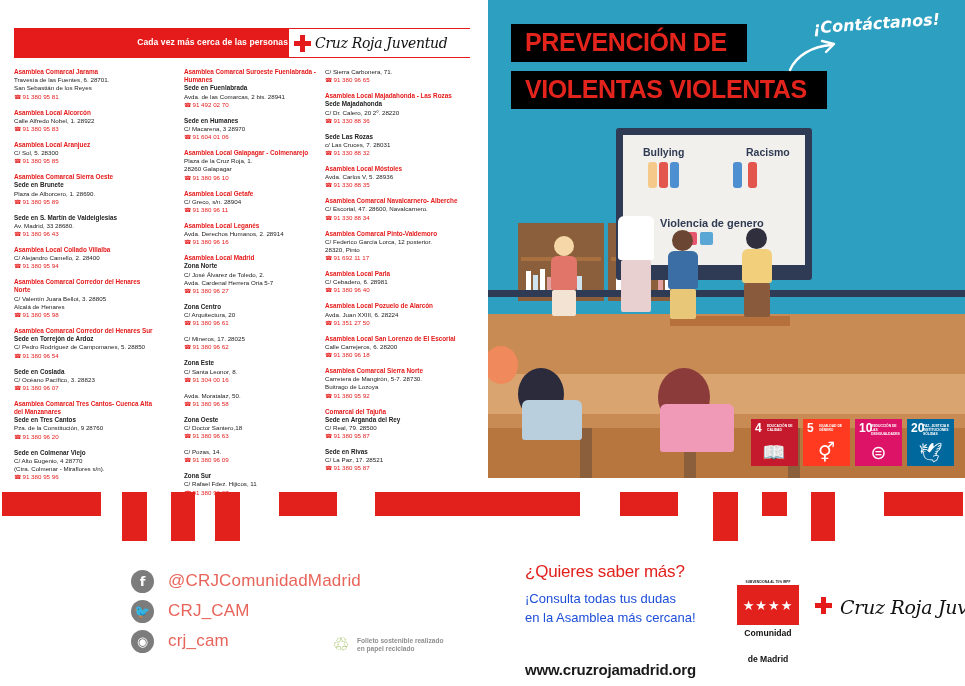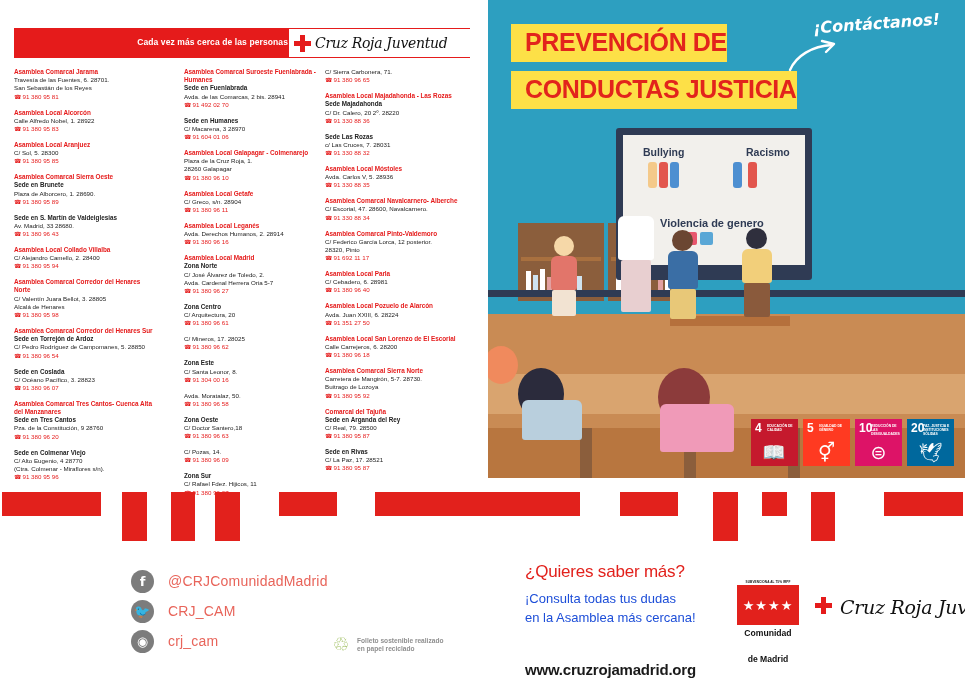--- a/index.html
+++ b/index.html
@@ -28,21 +28,21 @@
   .blk{margin-bottom:7.5px;}
   .ttl{color:#e51b1b;font-weight:bold;font-size:6.4px;line-height:8.2px;letter-spacing:-.05px;}
   .sub{color:#222;font-weight:bold;font-size:6.3px;line-height:8.2px;}
   .adr{color:#222;font-size:6.2px;line-height:8.2px;}
   .tel{color:#e51b1b;font-size:6.2px;line-height:8.4px;white-space:nowrap;}
   .tel .ph{font-size:6px;margin-right:1px;}
 
   
   .right-panel{position:absolute;left:488px;top:0;width:477px;height:478px;
      background:#2d9fc0;overflow:hidden;}
-  .title-box{position:absolute;background:#fde047;padding:4px 0 6px 14px;}
+  .title-box{position:absolute;background:#000000;padding:4px 20px 6px 14px;}
   .title-box span{color:#e2241c;font-weight:bold;font-size:25px;letter-spacing:-.4px;
      line-height:28px;display:block;white-space:nowrap;}
   .tb1{left:23px;top:24px;}
   .tb2{left:23px;top:71px;}
   .contactanos{position:absolute;left:325px;top:14px;color:#fff;font-size:16px;
      font-family:"DejaVu Sans",sans-serif;font-style:italic;transform:rotate(-4deg);
      white-space:nowrap;font-weight:600;}
   .arrow-swoosh{position:absolute;left:300px;top:38px;width:52px;height:34px;}
 
   
@@ -90,21 +90,21 @@
   .band{position:absolute;left:0;top:480px;width:965px;height:72px;}
   .blk-r{position:absolute;background:#e2211c;}
 
   
   .footer{position:absolute;left:0;top:552px;width:965px;height:134px;background:#fff;}
   .social{position:absolute;left:131px;top:14px;}
   .srow{display:flex;align-items:center;gap:14px;height:30px;}
   .sicon{width:23px;height:23px;border-radius:50%;background:#7c7c7c;color:#fff;
      display:flex;align-items:center;justify-content:center;font-size:13px;font-weight:bold;
      font-family:"DejaVu Sans",sans-serif;flex:none;}
-  .shandle{color:#e8645a;font-size:14px;letter-spacing:.2px;}
+  .shandle{color:#e8645a;font-size:17px;letter-spacing:.2px;}
   .eco{position:absolute;left:330px;top:82px;display:flex;align-items:center;gap:5px;}
   .eco-ico{width:22px;height:22px;color:#9bbb59;font-size:19px;line-height:22px;text-align:center;}
   .eco-t{color:#8f8f8f;font-size:6.6px;line-height:8px;font-weight:bold;}
   .fr{position:absolute;left:525px;top:10px;}
   .fq{color:#e2211c;font-size:17px;font-weight:normal;letter-spacing:-.2px;}
   .fs{color:#1d4ed8;font-size:13px;line-height:19px;margin-top:7px;}
   .fw{color:#1a1a1a;font-size:15px;font-weight:bold;margin-top:34px;letter-spacing:-.2px;}
   .cm-logo{position:absolute;left:733px;top:28px;width:70px;height:74px;text-align:center;}
   .cm-top{font-size:3.1px;color:#111;font-weight:bold;letter-spacing:.1px;}
   .cm-box{width:62px;height:40px;background:#e2211c;margin:1px auto 0;display:flex;
@@ -327,21 +327,21 @@
         </div>
     </div>
   </div>
 
   <div class="right-panel">
 
     <div class="title-box tb1">
       <span>PREVENCIÓN DE</span>
     </div>
     <div class="title-box tb2">
-      <span>CONDUCTAS JUSTICIA</span>
+      <span>VIOLENTAS VIOLENTAS</span>
     </div>
     <div class="contactanos">¡Contáctanos!</div>
     <svg class="arrow-swoosh" viewBox="0 0 52 34">
       <path d="M2 32 C8 18 24 8 44 7" stroke="#fff" stroke-width="2.4" fill="none" stroke-linecap="round"></path>
       <path d="M34 3 L46 6 L38 14" stroke="#fff" stroke-width="2.4" fill="none" stroke-linecap="round" stroke-linejoin="round"></path>
     </svg>
 
     <div class="scene">
       <div class="wall"></div>
 

